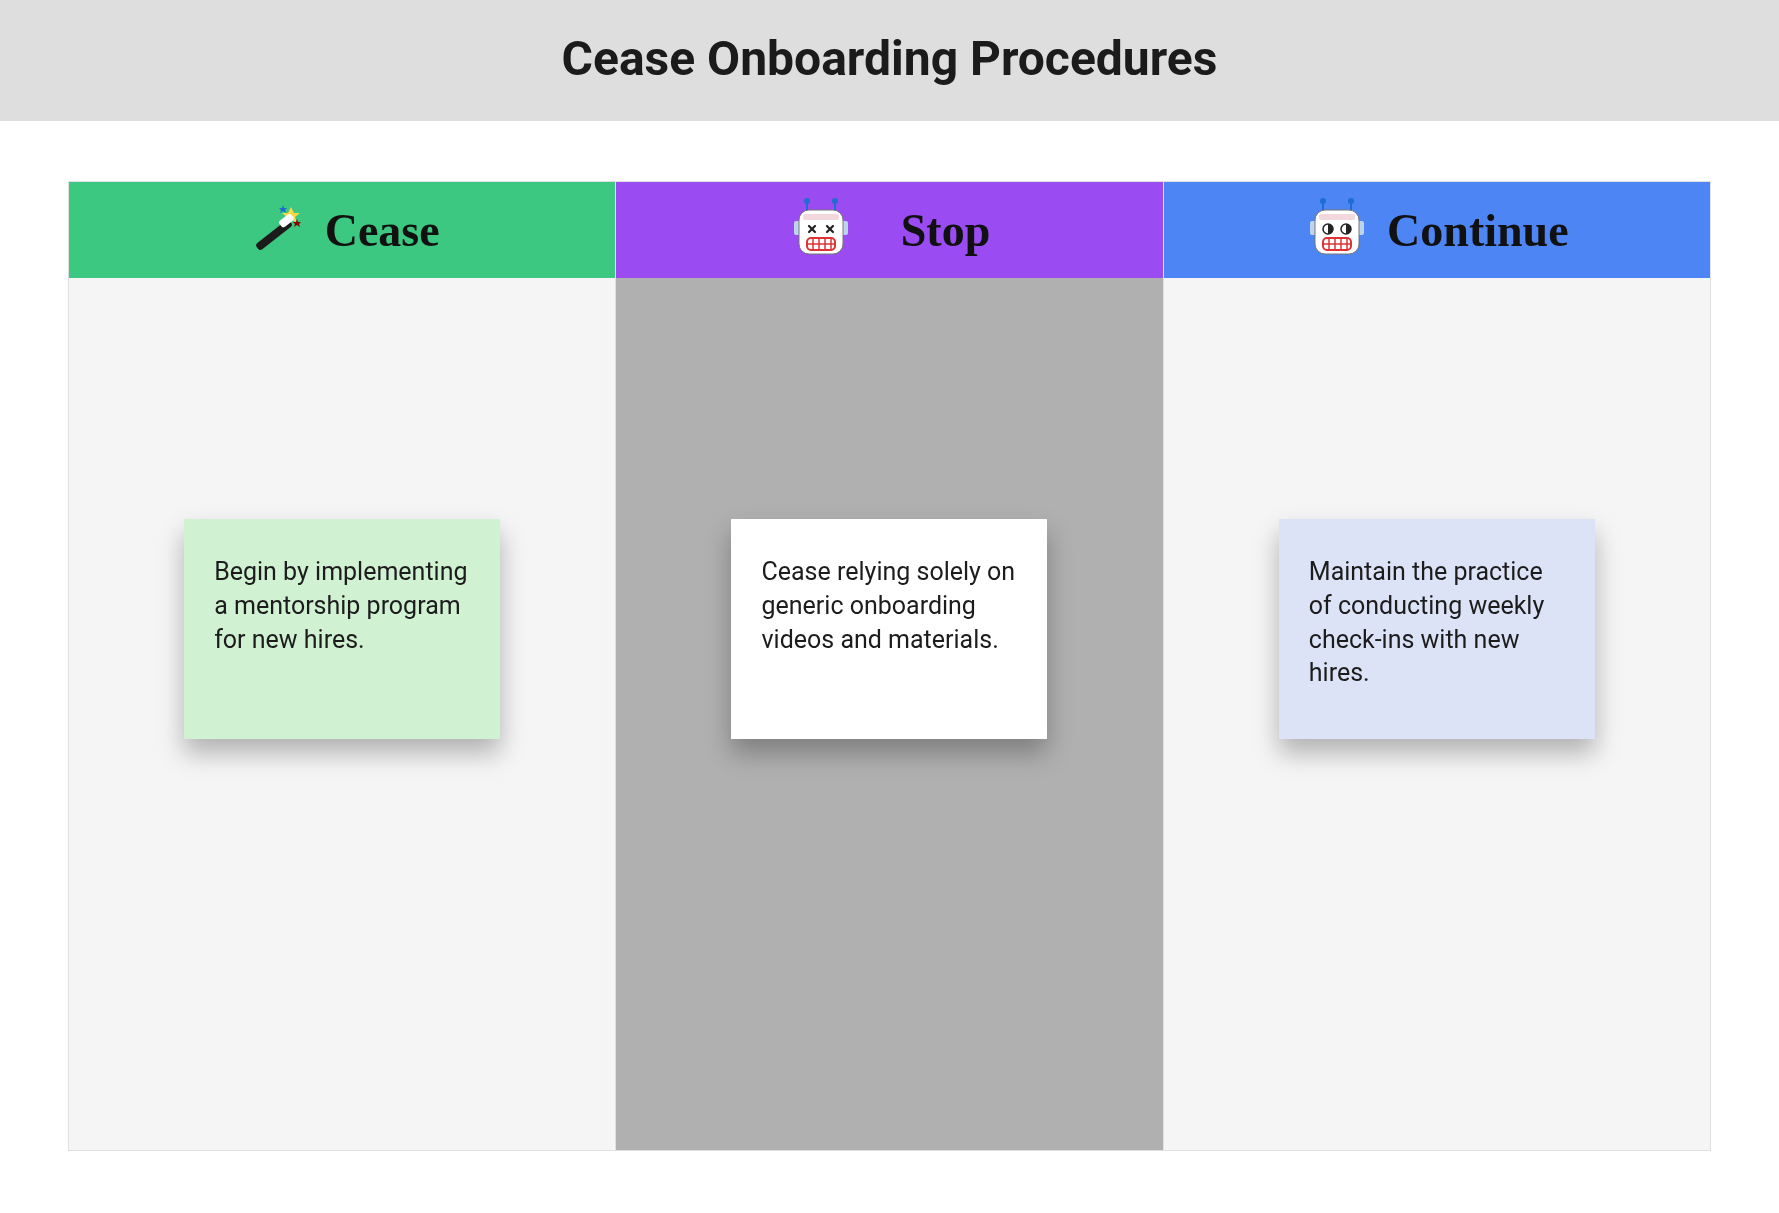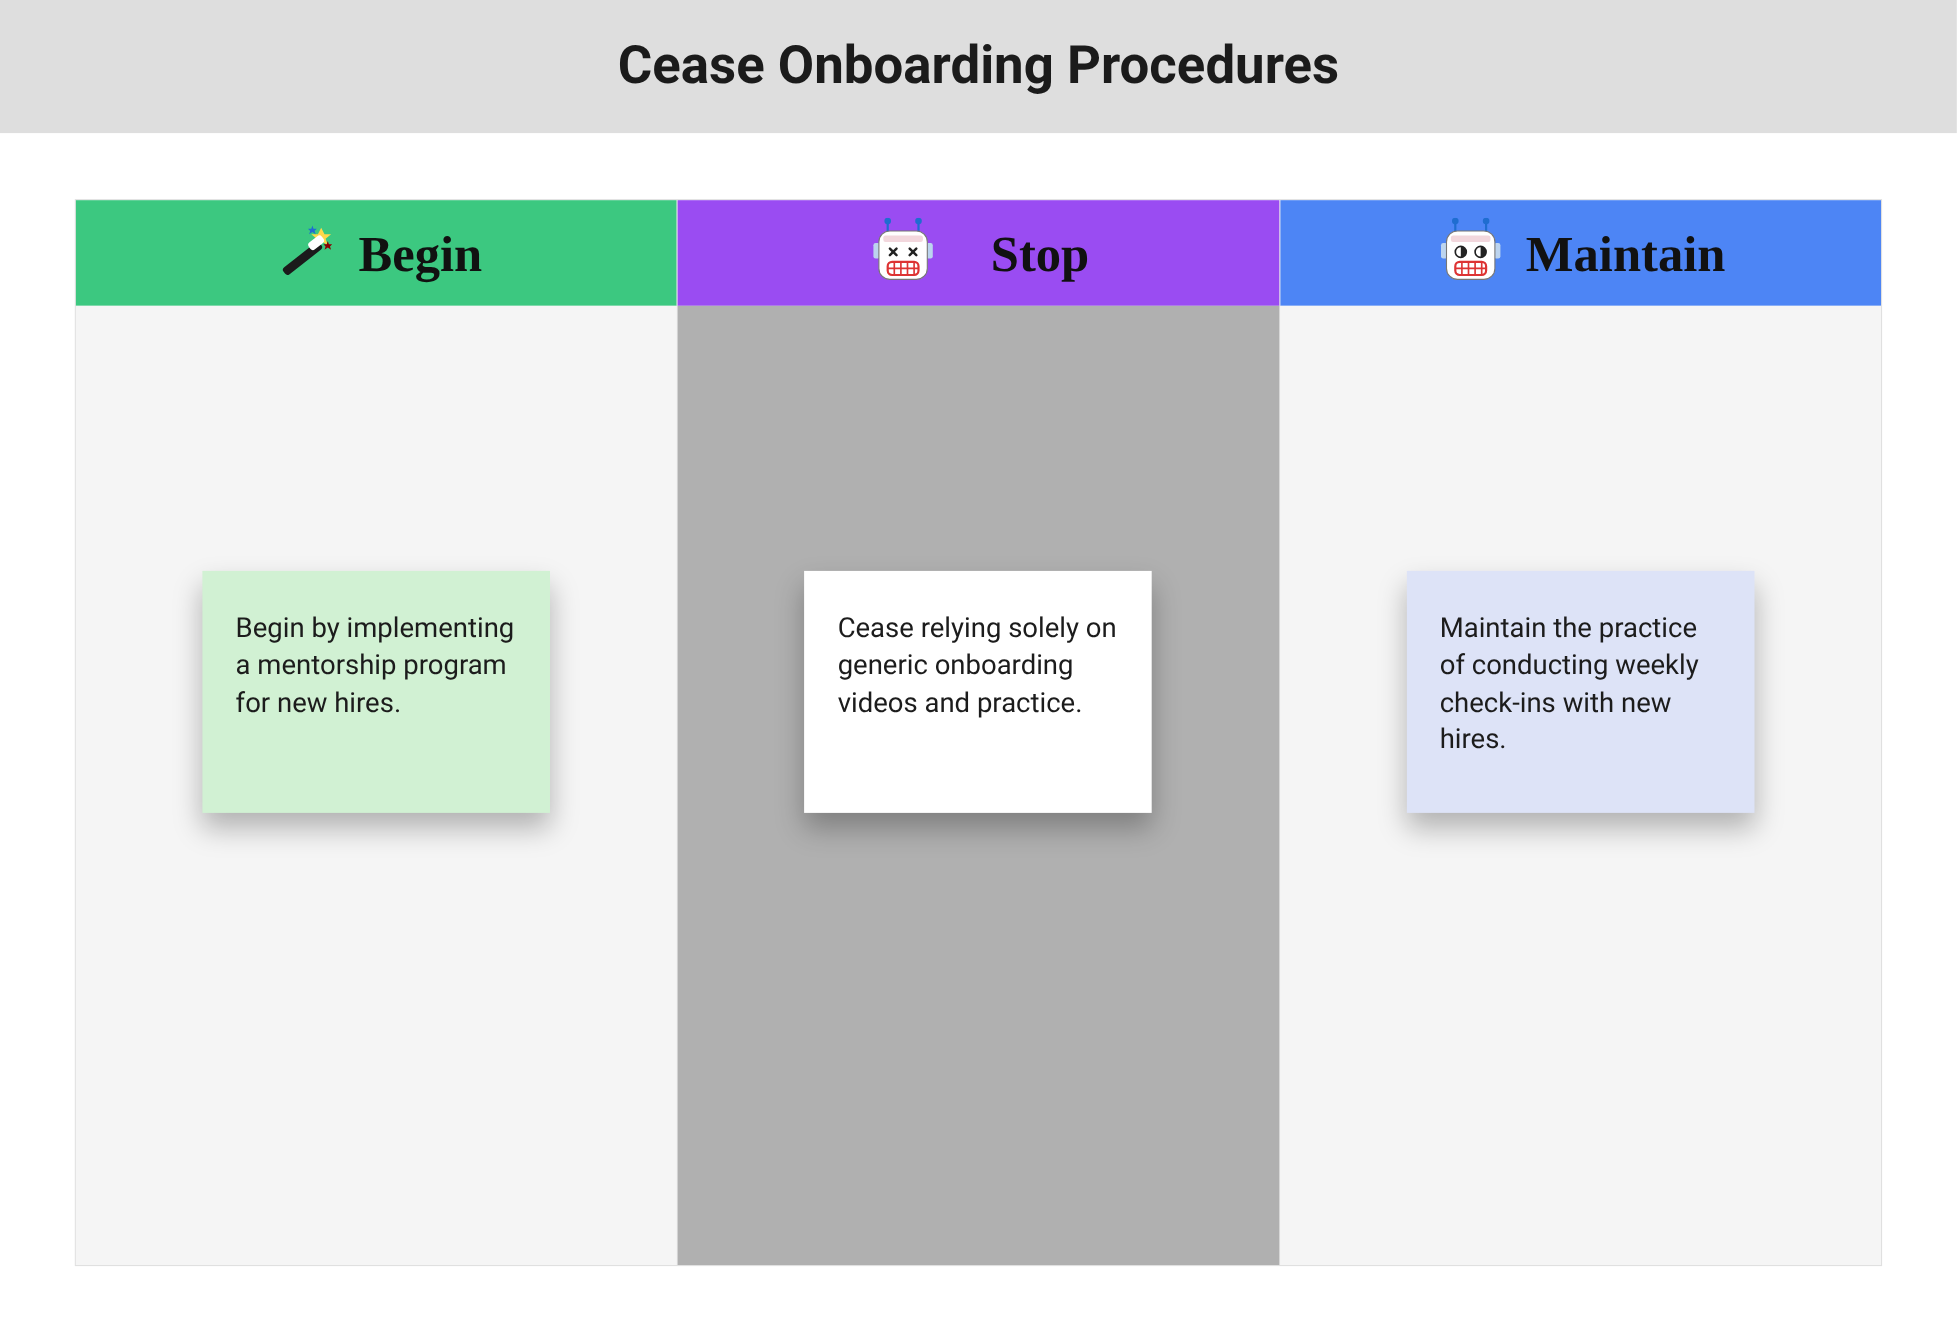--- a/index.html
+++ b/index.html
@@ -97,21 +97,21 @@
       <div class="col-head green">
         <span class="icon">
           <svg width="62" height="62" viewBox="0 0 62 62">
             <polygon points="46,8 49,14 55,14 50,18 52,24 46,20 40,24 42,18 37,14 43,14" fill="#ffd84a"></polygon>
             <polygon points="52,20 53,23 56,23 54,25 55,28 52,26 49,28 50,25 48,23 51,23" fill="#8b0000"></polygon>
             <polygon points="38,6 39,9 42,9 40,11 41,14 38,12 35,14 36,11 34,9 37,9" fill="#1f6dd0"></polygon>
             <rect x="8" y="32" width="42" height="8" rx="3" transform="rotate(-38 29 36)" fill="#1b1b1b"></rect>
             <rect x="34" y="18" width="15" height="8" rx="3" transform="rotate(-38 41 22)" fill="#ffffff"></rect>
           </svg>
         </span>
-        <span class="col-title">Begin</span>
+        <span class="col-title">Cease</span>
       </div>
       <div class="col-body">
         <div class="card card-green">
           <span>Begin by implementing a mentorship program for new hires.</span>
         </div>
       </div>
     </div>
 
     <div class="column col-stop">
       <div class="col-head purple">
@@ -136,21 +136,21 @@
             <line x1="24" y1="40" x2="24" y2="52" stroke="#d33" stroke-width="1.5"></line>
             <line x1="30" y1="40" x2="30" y2="52" stroke="#d33" stroke-width="1.5"></line>
             <line x1="36" y1="40" x2="36" y2="52" stroke="#d33" stroke-width="1.5"></line>
             <line x1="42" y1="40" x2="42" y2="52" stroke="#d33" stroke-width="1.5"></line>
           </svg>
         </span>
         <span class="col-title">Stop</span>
       </div>
       <div class="col-body">
         <div class="card card-white">
-          <span>Cease relying solely on generic onboarding videos and practice.</span>
+          <span>Cease relying solely on generic onboarding videos and materials.</span>
         </div>
       </div>
     </div>
 
     <div class="column col-continue">
       <div class="col-head blue">
         <span class="icon">
           <svg width="64" height="64" viewBox="0 0 64 64">
             <line x1="18" y1="4" x2="18" y2="12" stroke="#1f6dd0" stroke-width="2"></line>
             <circle cx="18" cy="3" r="3" fill="#1f6dd0"></circle>
@@ -165,21 +165,21 @@
             <circle cx="41" cy="31" r="5" fill="#fff" stroke="#222" stroke-width="1.5"></circle>
             <path d="M41 26 a5 5 0 0 1 0 10 z" fill="#222"></path>
             <rect x="18" y="40" width="28" height="12" rx="4" fill="#ffffff" stroke="#d33" stroke-width="2"></rect>
             <line x1="18" y1="46" x2="46" y2="46" stroke="#d33" stroke-width="1.5"></line>
             <line x1="24" y1="40" x2="24" y2="52" stroke="#d33" stroke-width="1.5"></line>
             <line x1="30" y1="40" x2="30" y2="52" stroke="#d33" stroke-width="1.5"></line>
             <line x1="36" y1="40" x2="36" y2="52" stroke="#d33" stroke-width="1.5"></line>
             <line x1="42" y1="40" x2="42" y2="52" stroke="#d33" stroke-width="1.5"></line>
           </svg>
         </span>
-        <span class="col-title">Maintain</span>
+        <span class="col-title">Continue</span>
       </div>
       <div class="col-body">
         <div class="card card-blue">
           <span>Maintain the practice of conducting weekly check-ins with new hires.</span>
         </div>
       </div>
     </div>
 
   </div>
 </div>

